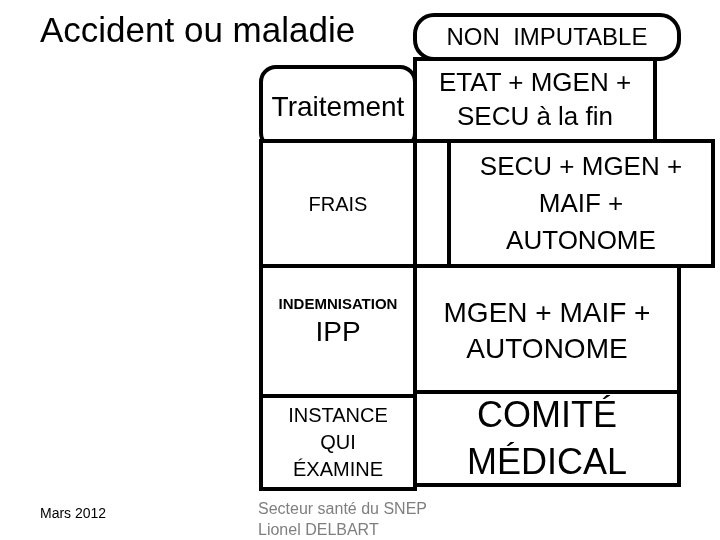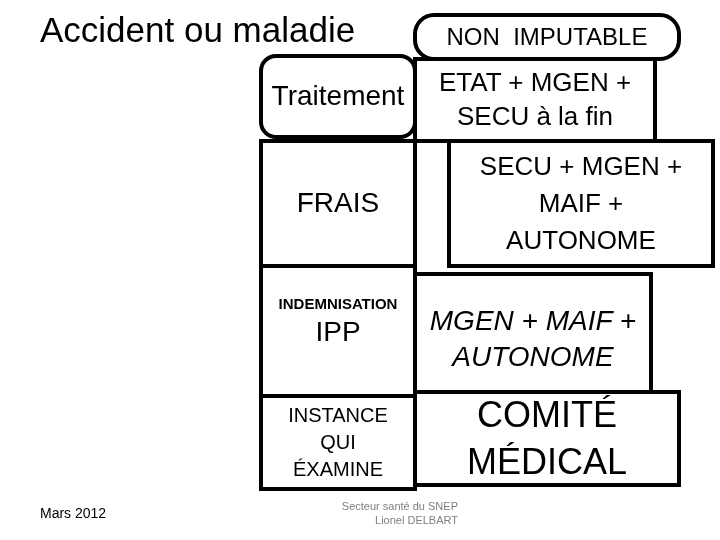--- a/index.html
+++ b/index.html
@@ -32,48 +32,48 @@
     display: flex;
     flex-direction: column;
     align-items: center;
     justify-content: center;
     text-align: center;
     color: #000000;
     white-space: pre-wrap;
     line-height: 1.3;
   }
   
-  .cell-l1 { left: 259px; top: 54px;  width: 158px; height: 85px;  font-size: 28px; border-radius: 17px; }
-  .cell-l2 { left: 259px; top: 139px; width: 158px; height: 129px; font-size: 28px; }
+  .cell-l1 { left: 259px; top: 65px;  width: 158px; height: 85px;  font-size: 28px; border-radius: 17px; }
+  .cell-l2 { left: 259px; top: 139px; width: 158px; height: 129px; font-size: 20px; }
   .cell-l3 { left: 259px; top: 264px; width: 158px; height: 134px; justify-content: flex-start; padding-top: 26px; }
   .cell-l3 .small-heading { font-size: 15px; font-weight: bold; letter-spacing: 0px; }
   .cell-l3 .big-label    { font-size: 28px; }
   .cell-l4 { left: 259px; top: 394px; width: 158px; height: 97px; font-size: 20px; line-height: 1.35; }
   
   .cell-r0 { left: 413px; top: 13px;  width: 268px; height: 48px;  font-size: 24px; border-radius: 21px; }
   .cell-r1 { left: 413px; top: 57px;  width: 244px; height: 86px;  font-size: 26px; }
   .cell-r2 { left: 413px; top: 139px; width: 268px; height: 129px; font-size: 26px; line-height: 1.42; margin-left: 34px; }
-  .cell-r3 { left: 413px; top: 272px; width: 240px; height: 134px; font-size: 28px; font-style: italic; }
+  .cell-r3 { left: 413px; top: 264px; width: 268px; height: 134px; font-size: 28px; }
   .cell-r4 { left: 413px; top: 390px; width: 268px; height: 97px;  font-size: 36px; }
   .footer-date {
     position: absolute;
     left: 40px;
     top: 505px;
     font-size: 14px;
     color: #000000;
   }
   .footer-credit {
     position: absolute;
     left: 258px;
     top: 499px;
     width: 200px;
-    font-size: 11px;
+    font-size: 16px;
     line-height: 1.3;
     color: #7f7f7f;
-    text-align: right;
+    text-align: left;
     white-space: pre-wrap;
   }
 </style>
 </head>
 <body>
 
 <div class="slide">
 
   <div class="title">Accident ou maladie</div>
 

